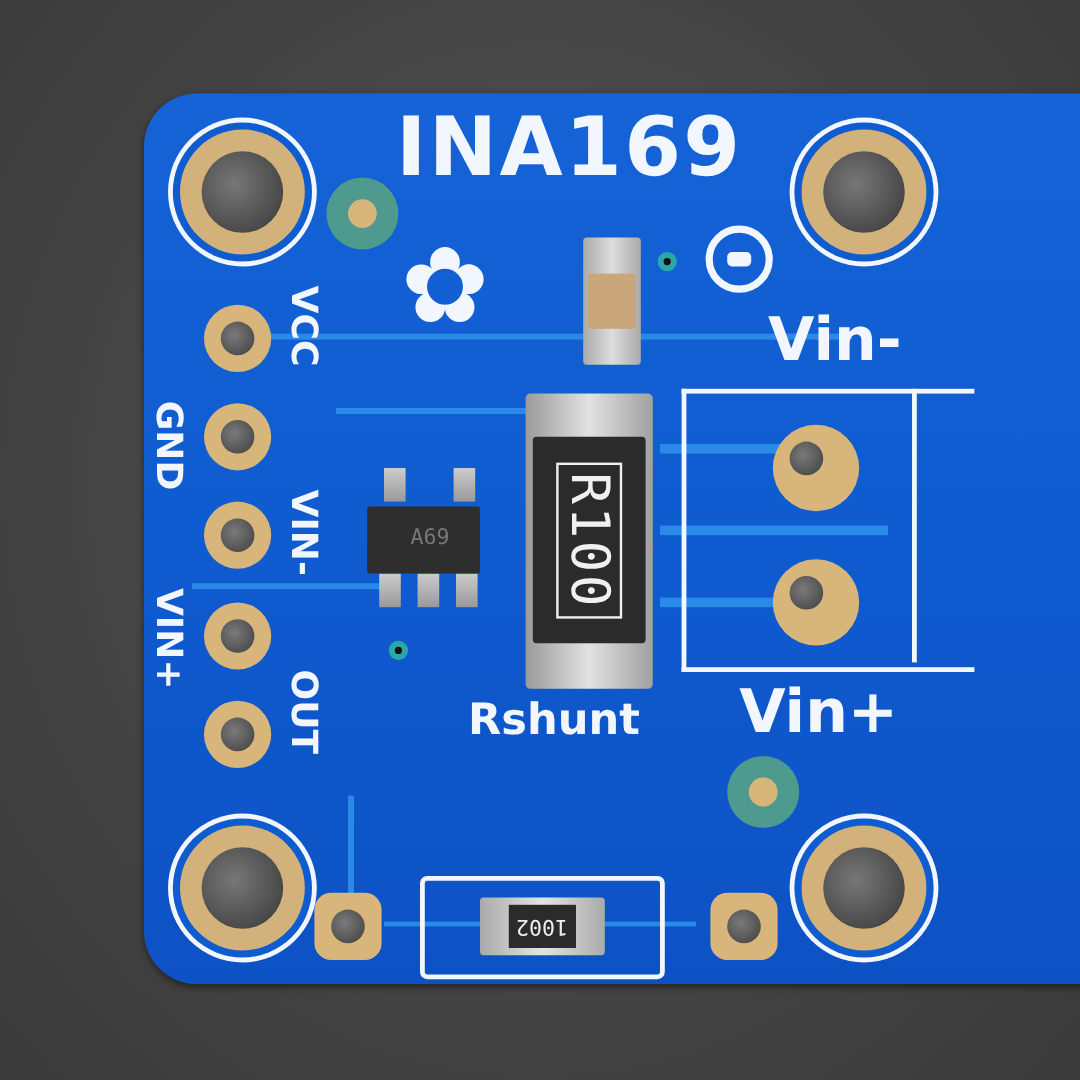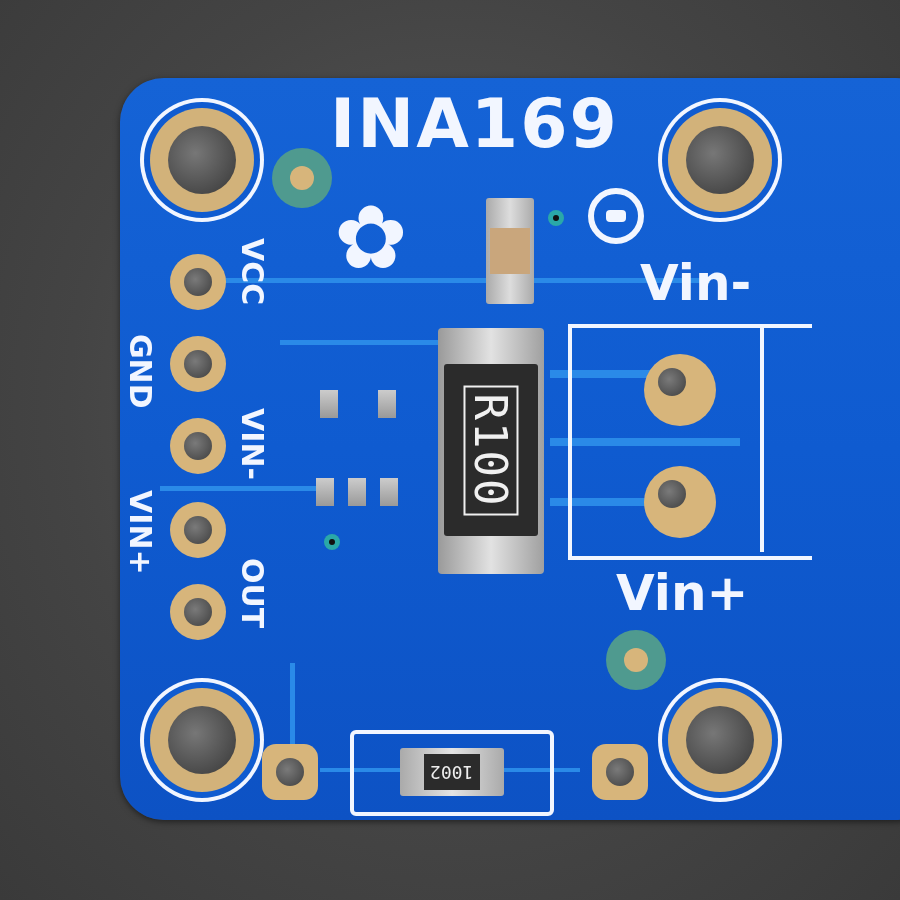--- a/index.html
+++ b/index.html
@@ -114,26 +114,30 @@
   <div class="silk pinlabel" style="left:38px;top:256px;transform:rotate(90deg);">GND</div>
   <div class="silk pinlabel" style="left:150px;top:330px;transform:rotate(90deg);">VIN-</div>
   <div class="silk pinlabel" style="left:38px;top:412px;transform:rotate(90deg);">VIN+</div>
   <div class="silk pinlabel" style="left:150px;top:480px;transform:rotate(90deg);">OUT</div>
 
   <div class="leg" style="left:200px;top:312px;"></div>
   <div class="leg" style="left:258px;top:312px;"></div>
   <div class="leg" style="left:196px;top:400px;"></div>
   <div class="leg" style="left:228px;top:400px;"></div>
   <div class="leg" style="left:260px;top:400px;"></div>
+  <div class="ic">
+    <span class="ic-text">A69</span>
+  </div>
 
   <div class="shunt">
     <div class="shunt-body">
       <span class="shunt-text">R100</span>
     </div>
   </div>
+  <div class="silk" style="left:270px;top:502px;font-size:36px;">Rshunt</div>
 
   <div class="outline" style="left:448px;top:246px;width:240px;height:228px;border-right:none;"></div>
   <div class="outline" style="left:640px;top:246px;width:0;height:228px;border-width:0 0 0 4px;"></div>
   <div class="pad" style="left:524px;top:276px;width:72px;height:72px;"></div>
   <div class="pad" style="left:524px;top:388px;width:72px;height:72px;"></div>
   <div class="silk" style="left:520px;top:176px;font-size:50px;">Vin-</div>
   <div class="silk" style="left:496px;top:486px;font-size:50px;">Vin+</div>
 
   <div class="outline" style="left:230px;top:652px;width:196px;height:78px;border-radius:6px;"></div>
   <div class="pad pad-oct" style="left:142px;top:666px;"></div>

